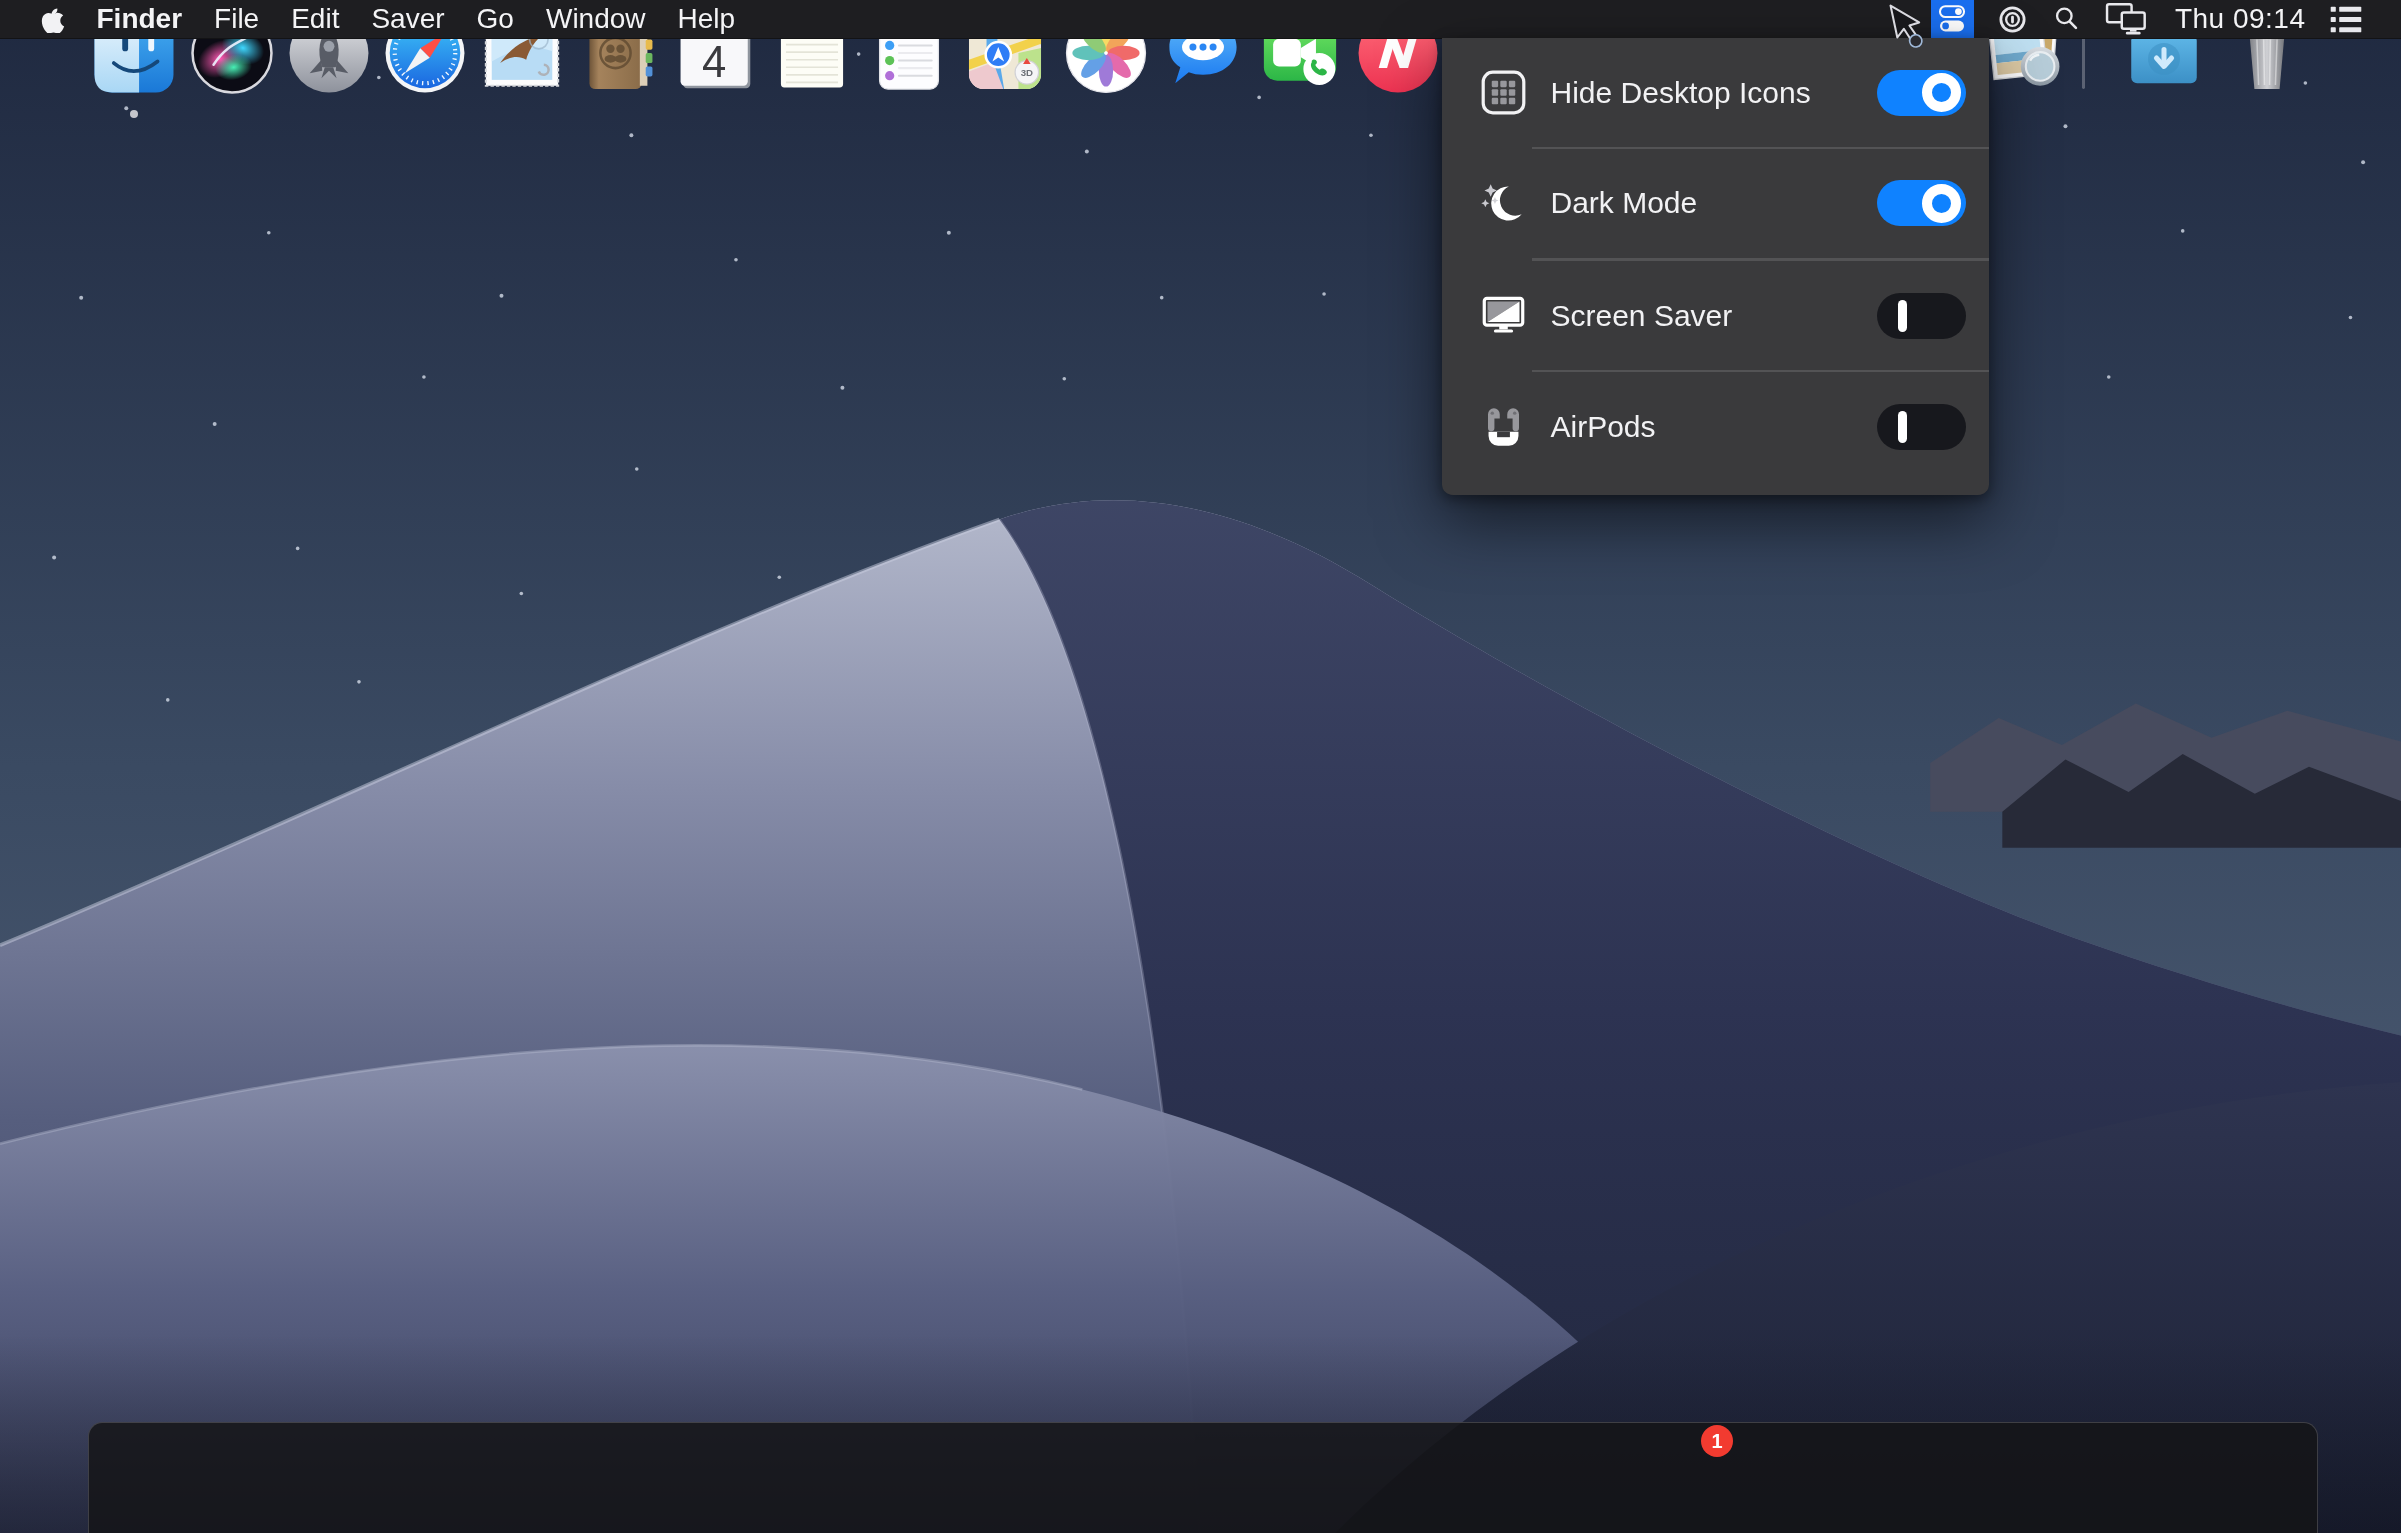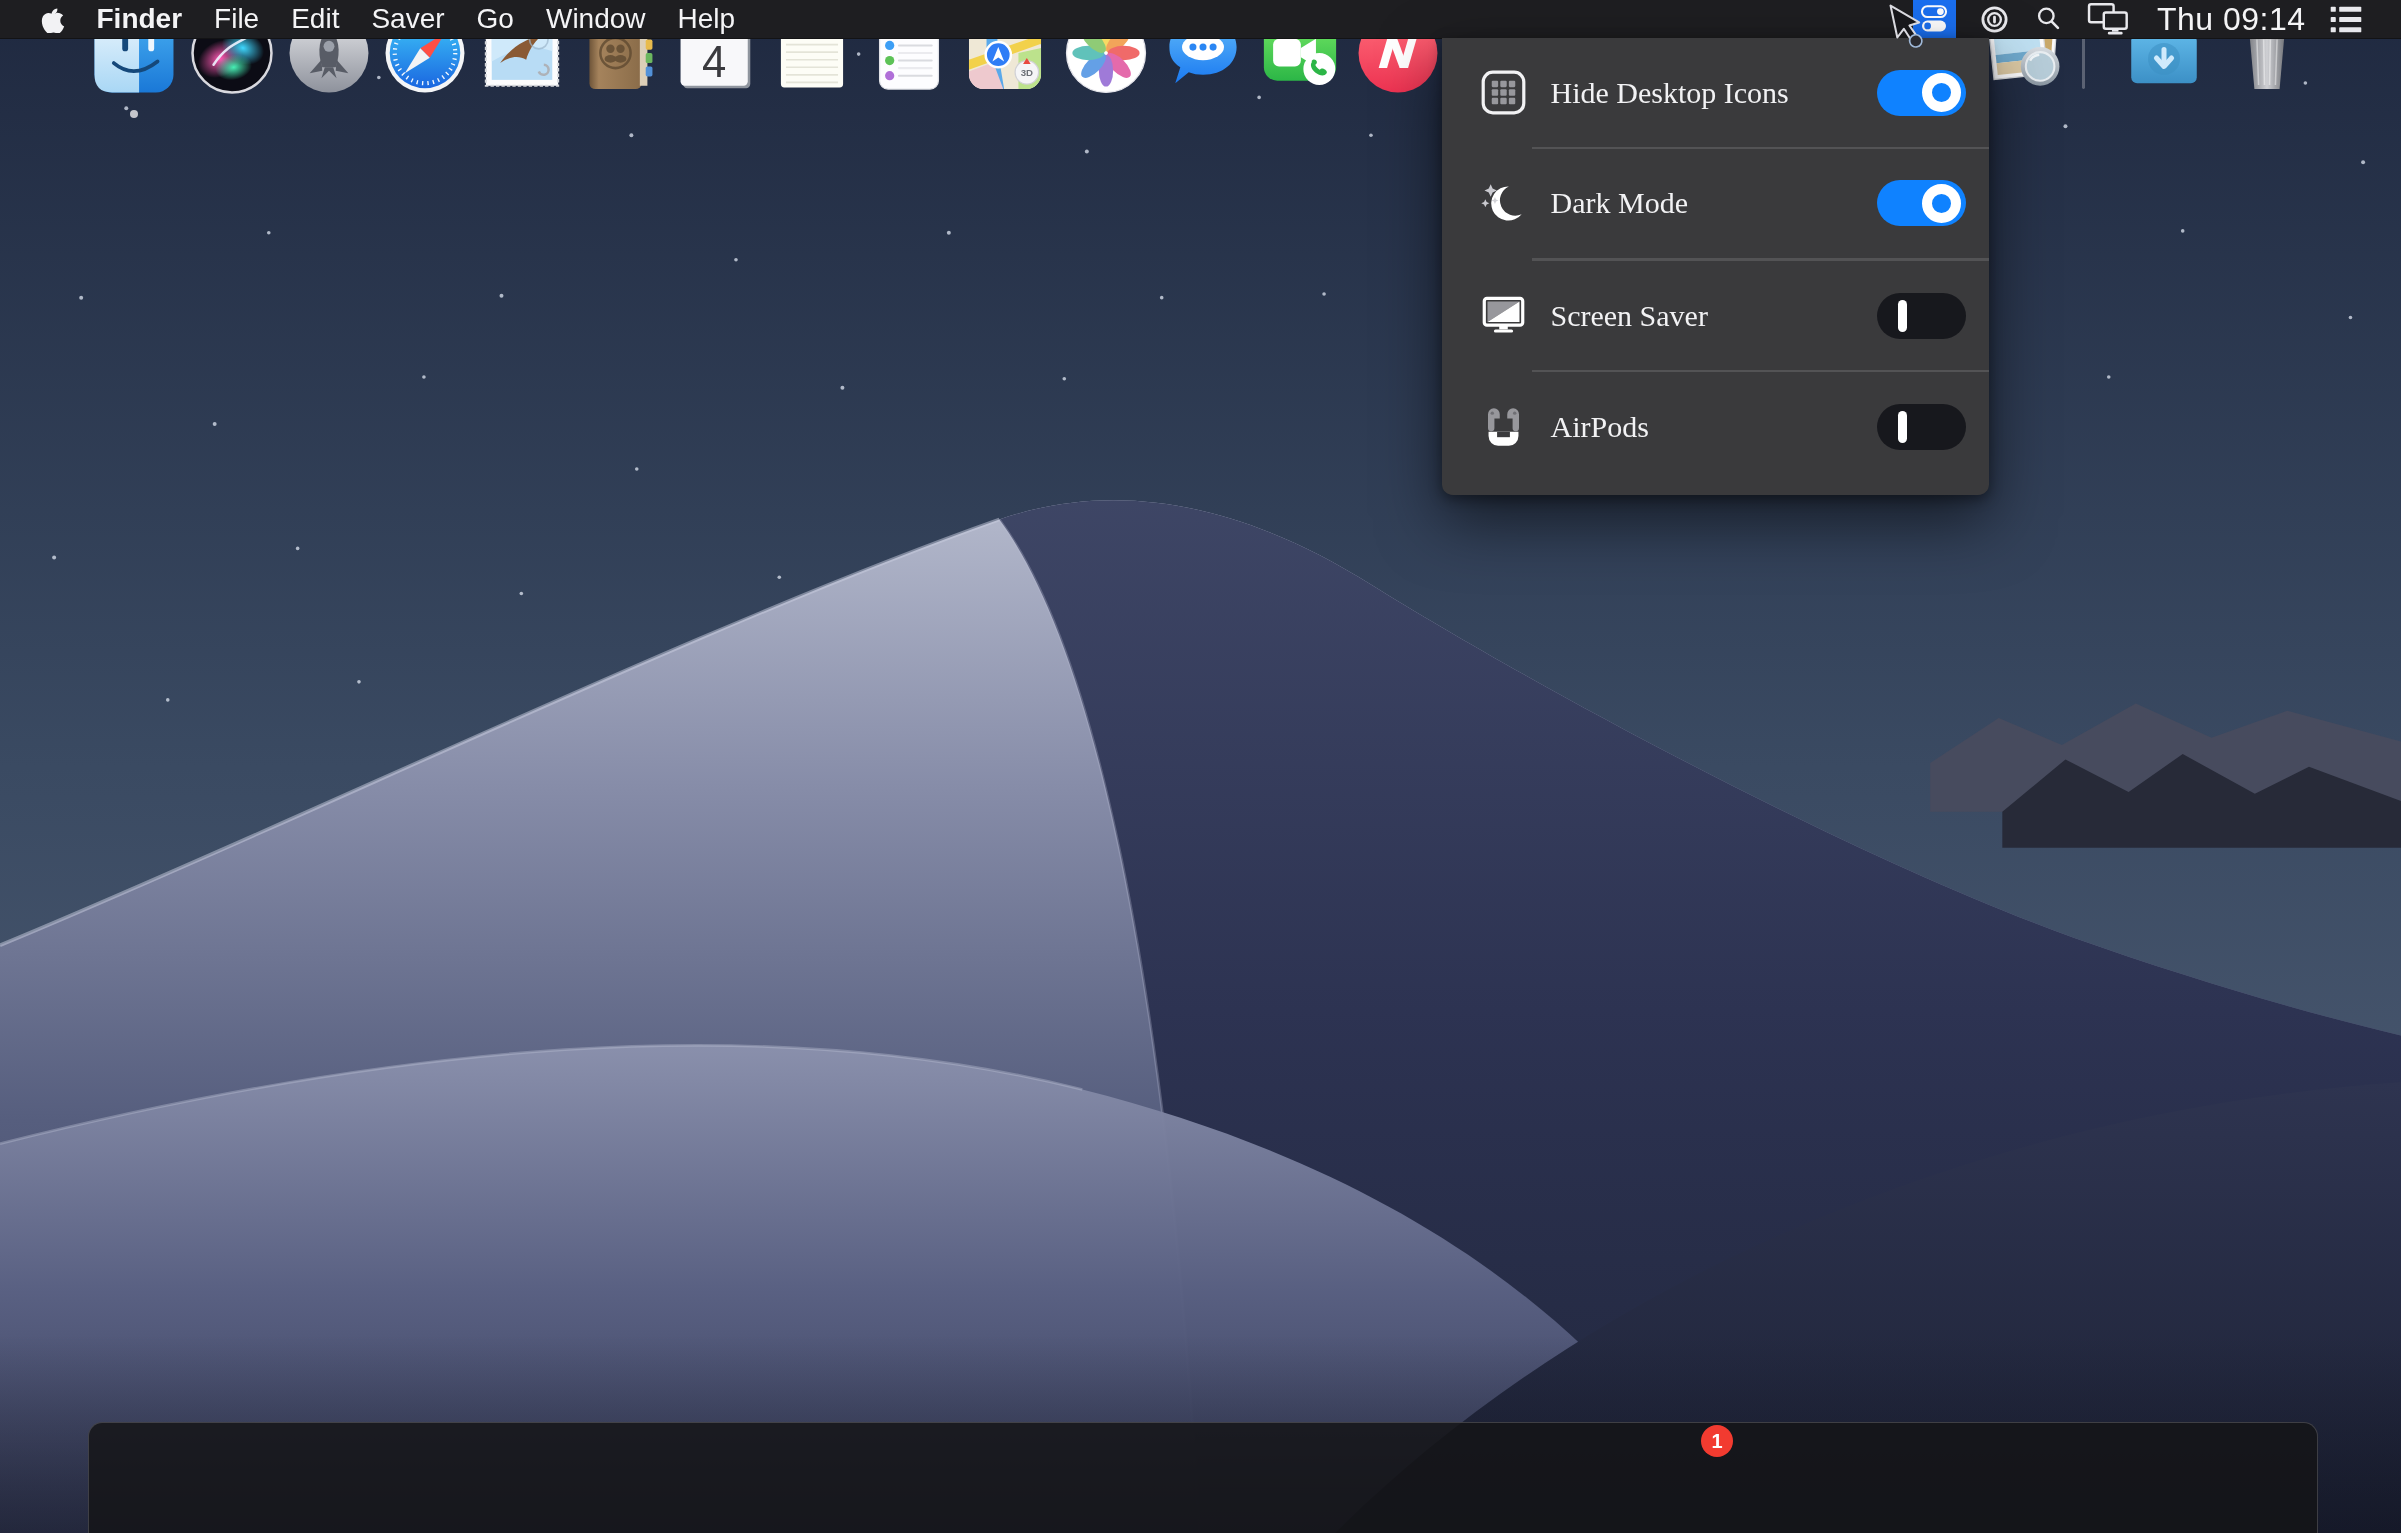--- a/index.html
+++ b/index.html
@@ -11,30 +11,30 @@
   #menubar{position:absolute;left:0;top:0;width:2401px;height:38px;background:#1e1e21;
            z-index:30;display:flex;align-items:center;color:#f4f4f6;font-size:28px;
            border-bottom:0.9px solid rgba(0,0,0,.35);}
   #menubar .left{display:flex;align-items:center;column-gap:32px;padding-left:41px;}
   #menubar .app-name{font-weight:bold;}
   #menubar .menu-item{cursor:default;}
   #menubar .right{position:absolute;right:0;top:0;height:38px;display:flex;align-items:center;
                   column-gap:23.5px;padding-right:38px;}
   .status-box{display:flex;align-items:center;justify-content:center;height:38px;}
   .status-box.active{background:#1a6ff0;width:43px;}
-  #clock{font-size:32px;color:#f4f4f6;letter-spacing:0.5px;}
+  #clock{font-size:28px;color:#f4f4f6;letter-spacing:0.5px;}
   #cursor{position:absolute;left:1889px;top:0px;z-index:60;transform:rotate(-12deg);}
   
   #panel{position:absolute;left:1442px;top:38px;width:547px;z-index:40;background:#3a3a3c;
          border-radius:0 0 10.8px 10.8px;box-shadow:0 25px 63px rgba(0,0,0,.55), 0 3.6px 12.6px rgba(0,0,0,.4);
          overflow:hidden;}
   .menu-row{height:109px;display:flex;align-items:center;padding:0 23.5px 0 38px;box-sizing:border-box;}
   .row-divider{height:1.8px;background:rgba(255,255,255,.13);margin-left:90px;}
   .row-icon{width:47px;height:47px;flex:0 0 47px;display:flex;align-items:center;justify-content:center;}
-  .row-label{color:#f2f2f4;font-size:30px;margin-left:23.5px;flex:1;font-family:Liberation Serif, serif;}
+  .row-label{color:#f2f2f4;font-size:30px;margin-left:23.5px;flex:1;}
   .toggle{position:relative;width:89px;height:46px;border-radius:23.5px;flex:0 0 89px;}
   .toggle.on{background:#0f82ff;}
   .toggle.off{background:#17181d;}
   .toggle .knob-ring{display:none;position:absolute;right:4.5px;top:3.6px;width:39px;height:39px;
                      box-sizing:border-box;border:10px solid #fff;border-radius:50%;}
   .toggle.on .knob-ring{display:block;}
   .toggle .knob-bar{display:none;position:absolute;left:21px;top:7.2px;width:9px;height:32px;
                     border-radius:4.5px;background:#fff;}
   .toggle.off .knob-bar{display:block;}
   #prefs-row{height:108px;background:#0f7bfc;display:flex;align-items:center;

